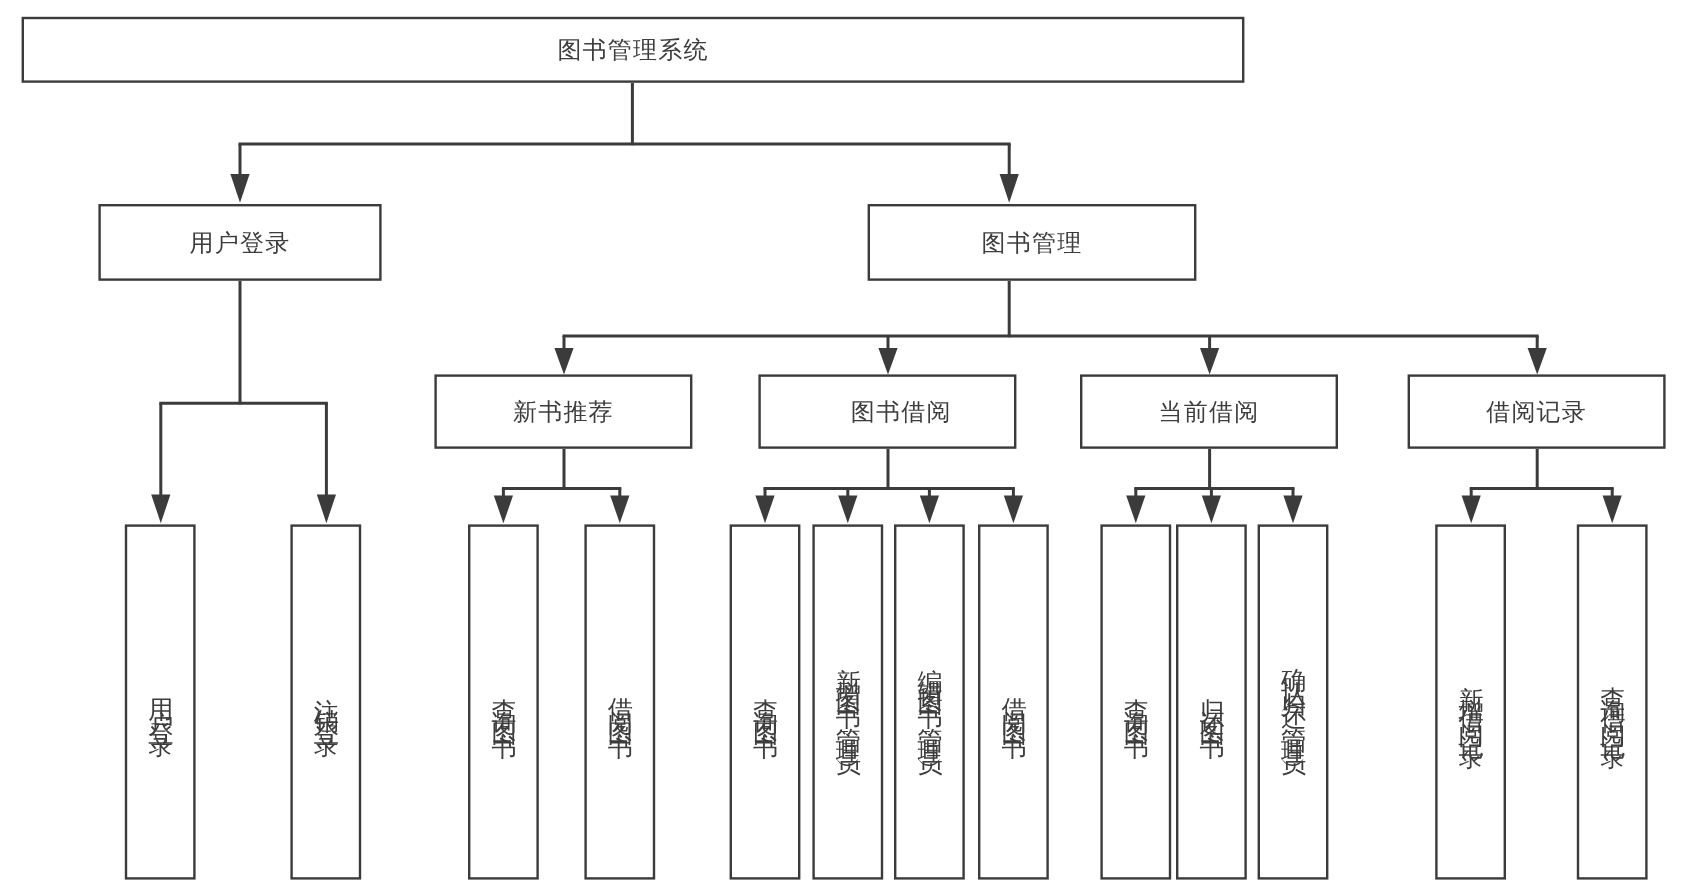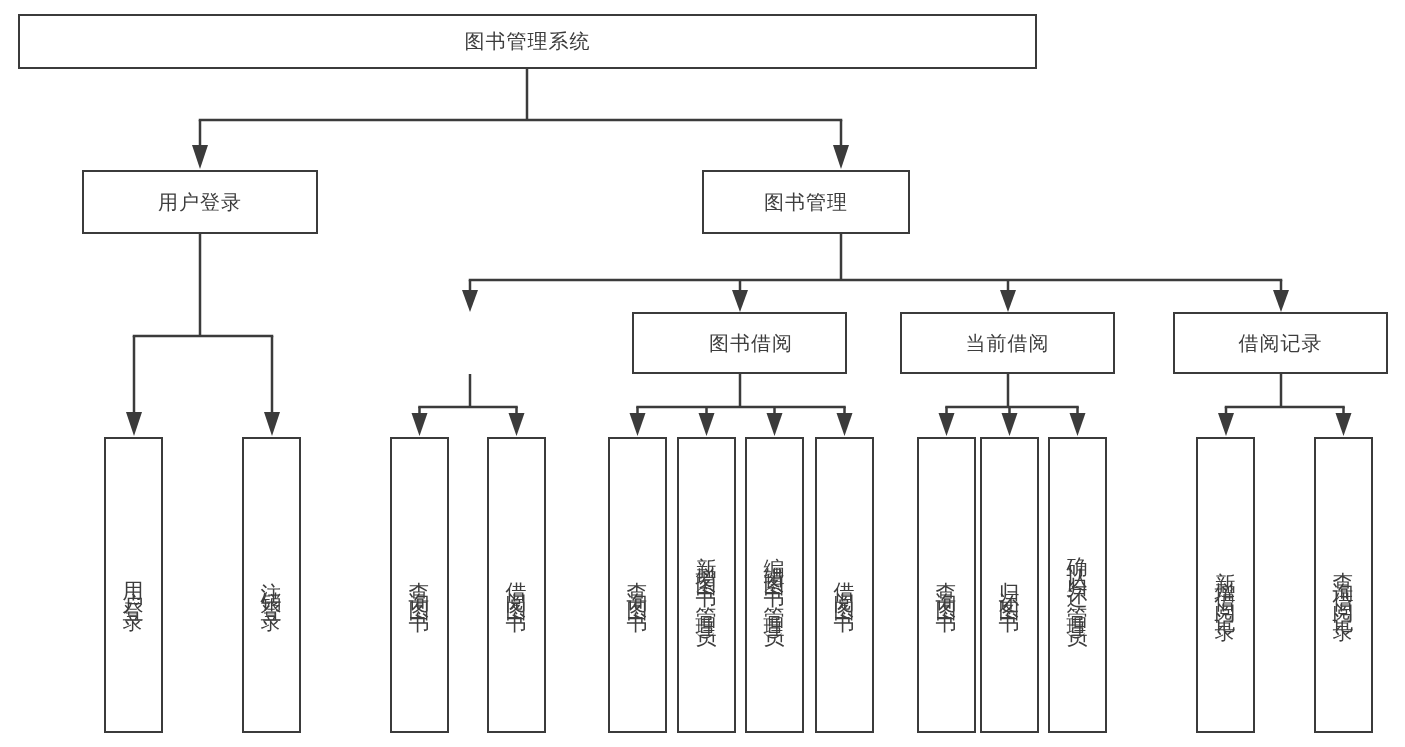--- a/index.html
+++ b/index.html
@@ -137,22 +137,23 @@
       <line x1="1226" y1="407" x2="1226" y2="414"></line>
       <polygon points="1218,413 1234,413 1226,436"></polygon>
       <line x1="1343.5" y1="407" x2="1343.5" y2="414"></line>
       <polygon points="1335.5,413 1351.5,413 1343.5,436"></polygon>
     </g>
   </svg>
 
   <div class="node h-node" style="left:18px; top:14px; width:1019px; height:55px;">图书管理系统</div>
 
   <div class="node h-node" style="left:82px; top:170px; width:236px; height:64px;">用户登录</div>
-  <div class="node h-node" style="left:702px; top:170px; width:208px; height:64px;">图书管理</div>
+  <div class="node h-node" style="left:723px; top:170px; width:274px; height:64px;">图书管理</div>
 
+  <div class="node h-node" style="left:362px; top:312px; width:215px; height:62px;">新书推荐</div>
   <div class="node h-node" style="left:632px; top:312px; width:215px; height:62px;padding-left:23px;">图书借阅</div>
   <div class="node h-node" style="left:1173px; top:312px; width:215px; height:62px;">借阅记录</div>
   <div class="node h-node" style="left:900px; top:312px; width:215px; height:62px;">当前借阅</div>
 
   <div class="node v-node" style="left:104px; top:437px; width:59px; height:296px;">用户登录</div>
   <div class="node v-node" style="left:242px; top:437px; width:59px; height:296px;">注销登录</div>
 
   <div class="node v-node" style="left:390px; top:437px; width:59px; height:296px;">查询图书</div>
   <div class="node v-node" style="left:487px; top:437px; width:59px; height:296px;">借阅图书</div>
 

